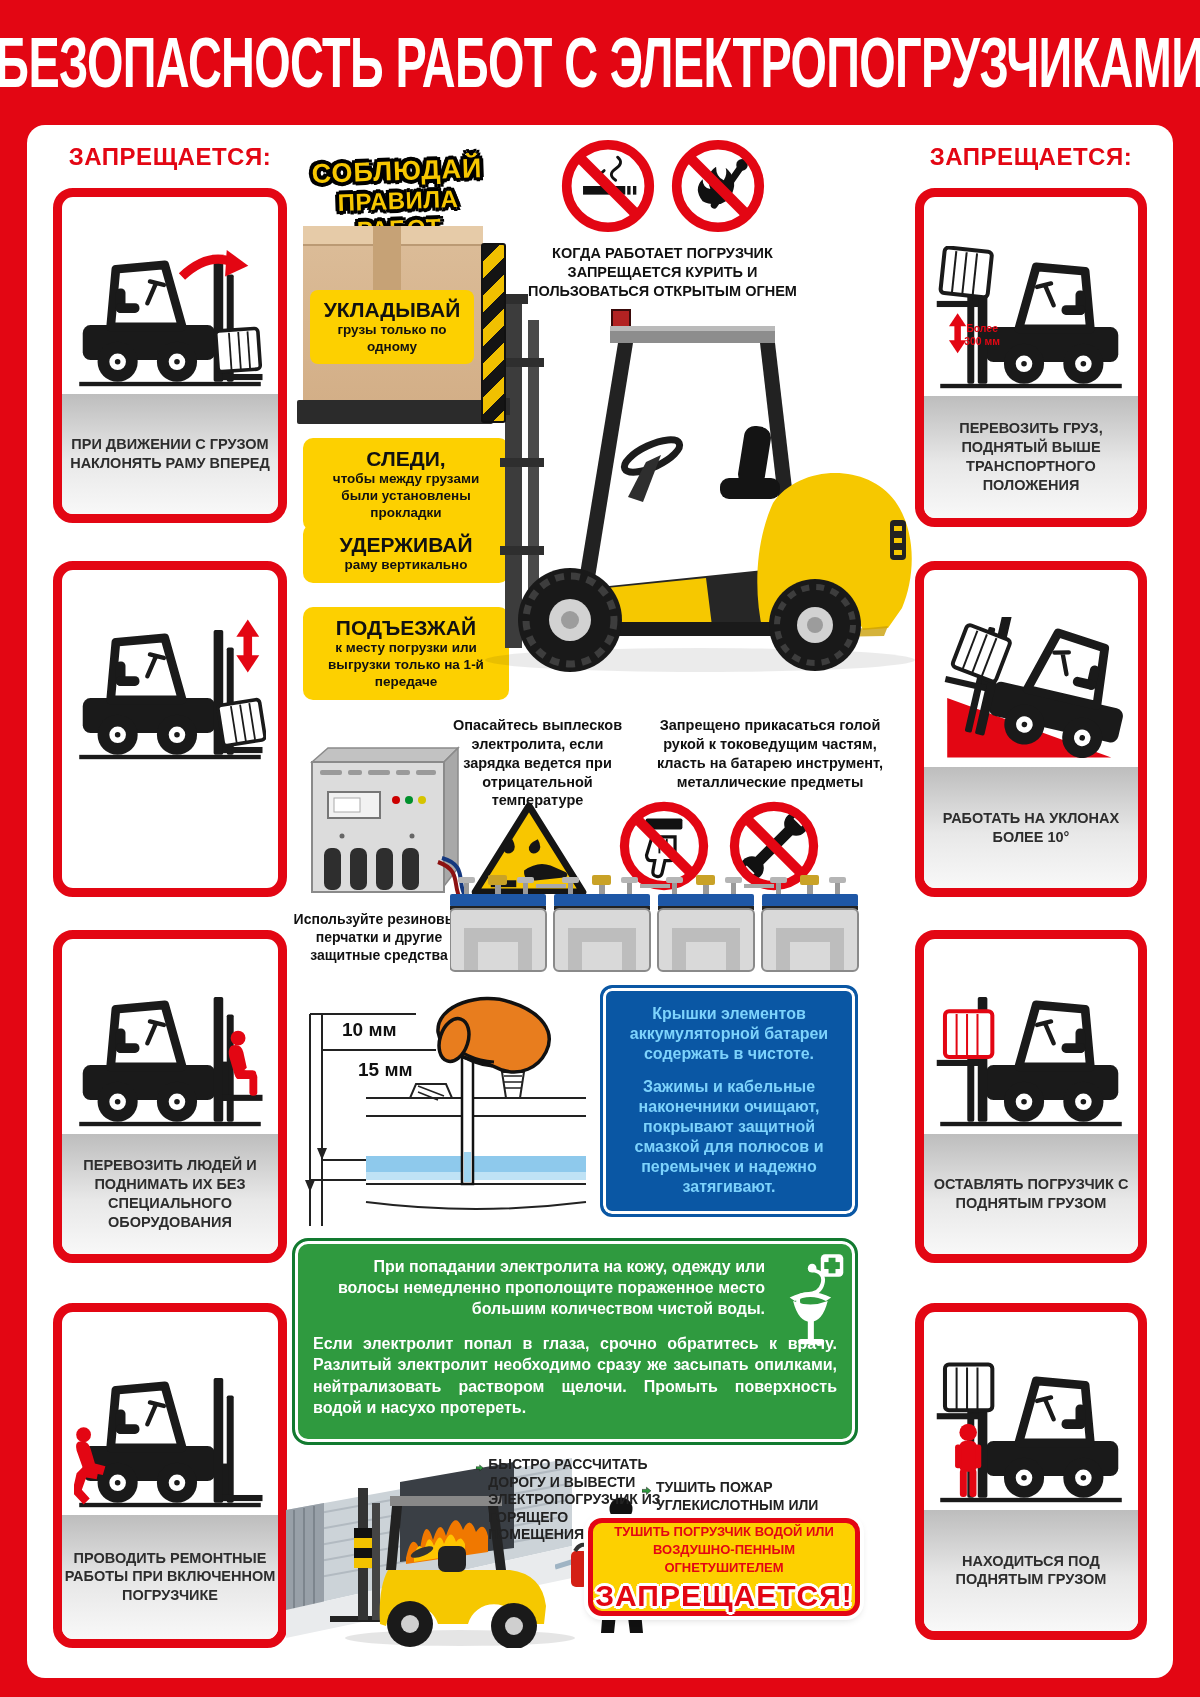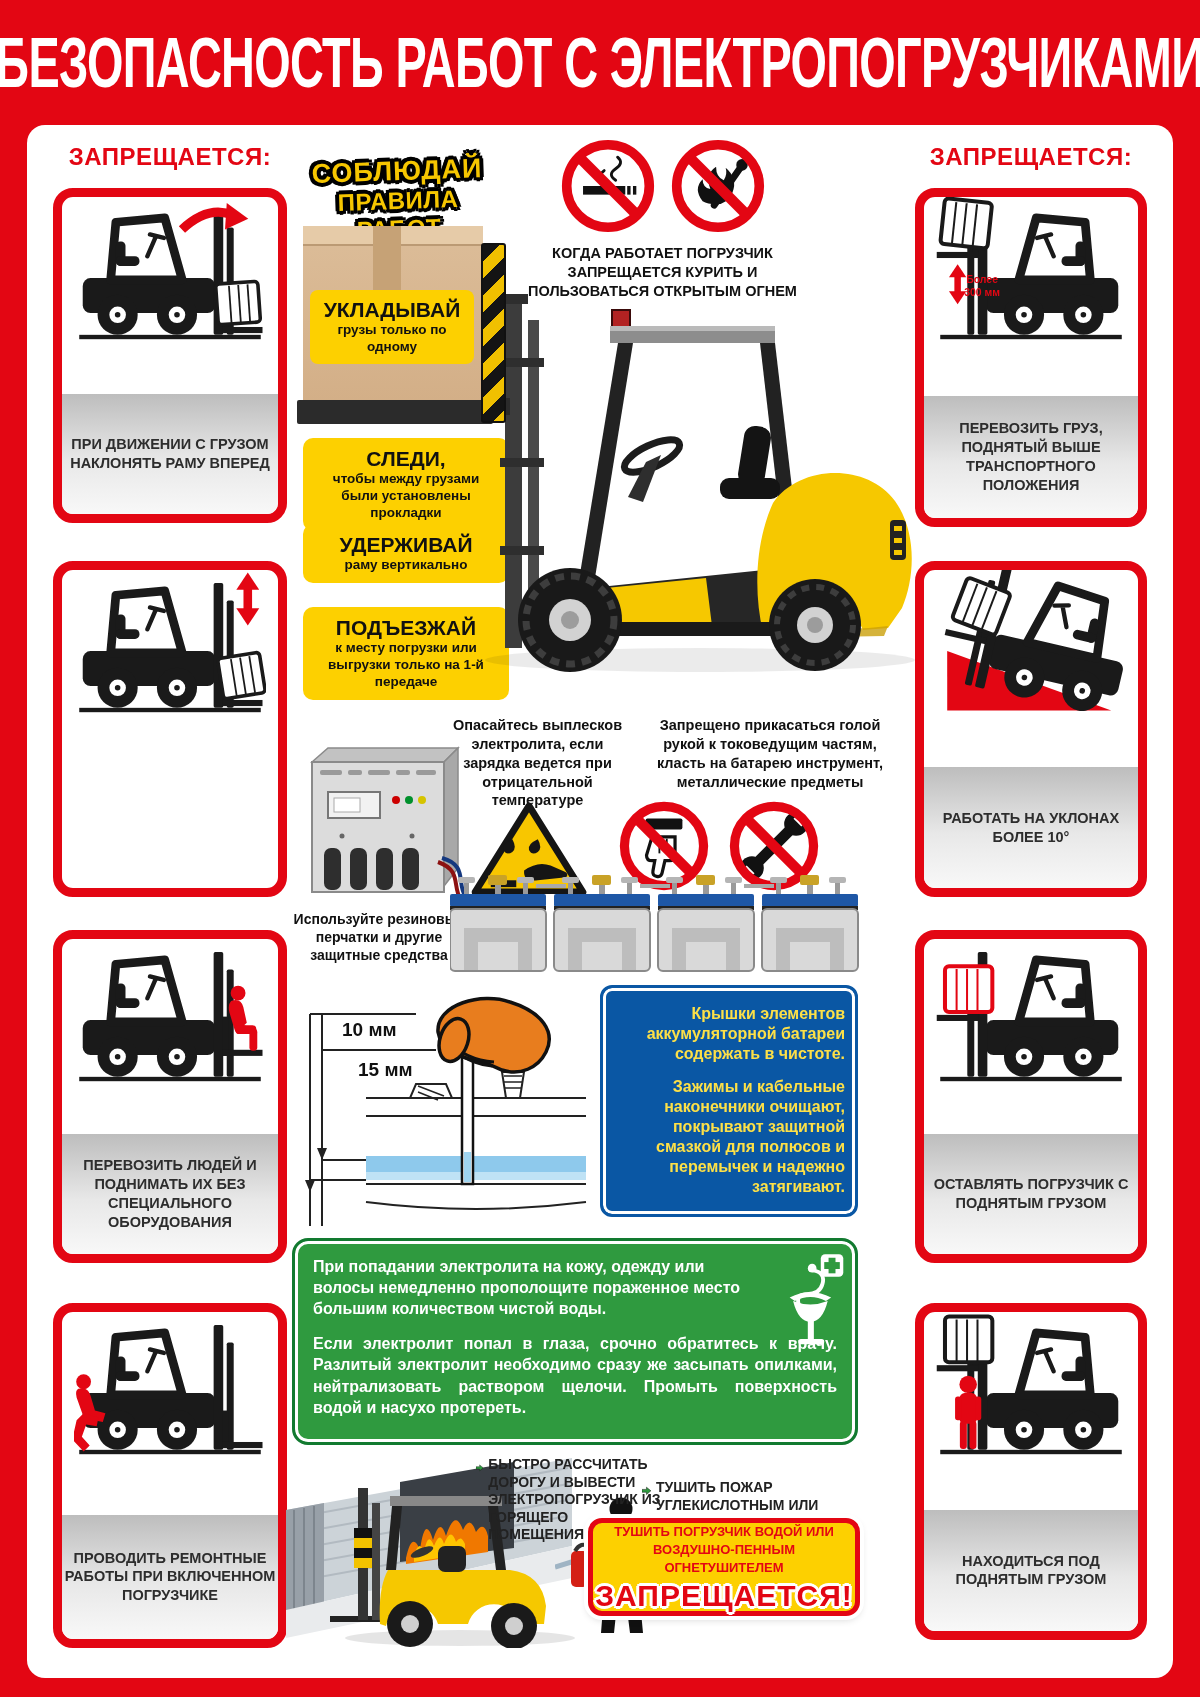--- a/index.html
+++ b/index.html
@@ -10,44 +10,44 @@
     --ink:#1a1a1a;
   }
   *{margin:0;padding:0;box-sizing:border-box;}
   body{background:#777;font-family:"Liberation Sans", sans-serif;}
   .poster{position:relative;width:1200px;height:1697px;background:var(--red);margin:0 auto;overflow:hidden;}
   .sheet{position:absolute;left:27px;top:125px;width:1146px;height:1553px;background:#fff;border-radius:18px;}
   .titlebar{position:absolute;top:0;left:0;right:0;height:125px;display:flex;align-items:center;justify-content:center;}
   .title{color:#fff;font-weight:bold;font-size:71px;white-space:nowrap;transform:scaleX(.66);letter-spacing:-1px;}
   .col-header{position:absolute;font-size:24px;font-weight:900;color:var(--red);text-align:center;letter-spacing:.5px;}
   .panel{position:absolute;border:9px solid var(--red);border-radius:20px;background:#fff;overflow:hidden;}
-  .panel .pic{position:absolute;top:0;left:0;right:0;height:62%;display:flex;align-items:flex-start;justify-content:center;}
+  .panel .pic{position:absolute;top:0;left:0;right:0;height:62%;display:flex;align-items:flex-end;justify-content:center;}
   .panel .cap{position:absolute;left:0;right:0;bottom:0;height:38%;background:linear-gradient(180deg,#bdbdbd 0%,#e8e8e8 55%,#f8f8f8 100%);display:flex;align-items:center;justify-content:center;text-align:center;font-weight:bold;font-size:14.5px;line-height:1.3;color:#2d2d2d;padding:6px 2px;}
   .picto{width:192px;height:150px;}
   .badge{position:absolute;left:298px;top:156px;width:200px;text-align:center;transform:rotate(-2deg);color:#f6c600;font-weight:900;line-height:1.15;
     text-shadow:-3px -3px 0 #000,3px -3px 0 #000,-3px 3px 0 #000,3px 3px 0 #000,-4px 0 0 #000,4px 0 0 #000,0 -4px 0 #000,0 4px 0 #000;}
   .badge .l1{font-size:27px;letter-spacing:1px;}
   .badge .l2{font-size:24px;letter-spacing:.5px;}
   .nofire{position:absolute;left:520px;top:138px;width:285px;text-align:center;}
   .nofire .signs{display:flex;justify-content:center;gap:14px;}
   .nofire .txt{margin-top:10px;font-size:14.5px;font-weight:bold;line-height:1.3;color:#111;}
   .crate{position:absolute;left:303px;top:226px;width:180px;height:198px;background:linear-gradient(180deg,#dcbd99 0%,#d2ad85 100%);z-index:2;border:1px solid #b headline;}
   .crate .flap{position:absolute;left:0;top:0;right:0;height:20px;background:#e6cba8;border-bottom:2px solid #bb9a74;}
   .crate .tape{position:absolute;left:70px;top:0;width:28px;height:64px;background:#c6a276;}
   .crate .bar{position:absolute;left:-6px;right:-10px;bottom:0;height:24px;background:#2b2b2b;border-radius:2px;}
   .crate .lbl{position:absolute;left:7px;top:64px;width:164px;background:var(--yellow);border-radius:8px;text-align:center;padding:8px 4px;}
   .lbl .t,.rule .t{font-size:21px;font-weight:900;color:#111;}
   .lbl .s,.rule .s{font-size:13.5px;font-weight:bold;color:#111;line-height:1.25;}
   .clamp{position:absolute;left:481px;top:243px;width:25px;height:180px;background:repeating-linear-gradient(135deg,#141414 0 12px,#f0c000 12px 24px);border:2px solid #111;border-radius:3px;z-index:3;}
   .rule{position:absolute;left:303px;width:206px;background:var(--yellow);border-radius:10px;text-align:center;padding:9px 20px;}
   .smalltext{position:absolute;font-weight:bold;color:#111;text-align:center;line-height:1.3;}
-  .bluebox{position:absolute;left:600px;top:985px;width:258px;height:232px;background:var(--blue);border:3px solid var(--blue);box-shadow:inset 0 0 0 3px #fff;border-radius:12px;color:#fde047;text-align:right;font-weight:bold;font-size:16px;line-height:1.25;padding:16px 10px;}
+  .bluebox{position:absolute;left:600px;top:985px;width:258px;height:232px;background:var(--blue);border:3px solid var(--blue);box-shadow:inset 0 0 0 3px #fff;border-radius:12px;color:#7dd3fc;text-align:center;font-weight:bold;font-size:16px;line-height:1.25;padding:16px 10px;}
   .bluebox p{margin-bottom:13px;}
   .greenbox{position:absolute;left:292px;top:1238px;width:566px;height:207px;background:var(--green);border:3px solid #127a30;box-shadow:inset 0 0 0 3px #fff;border-radius:16px;color:#fff;font-weight:bold;font-size:16px;line-height:1.32;padding:15px 18px;}
-  .greenbox p:first-child{margin-right:72px;margin-bottom:14px;}
+  .greenbox p:first-child{margin-right:72px;margin-bottom:14px;text-align:right;}
   .greenbox .emblem{position:absolute;right:10px;top:8px;}
   .arrowline{position:absolute;display:flex;align-items:flex-start;gap:5px;}
   .arrowline .atxt{font-size:14px;font-weight:bold;color:#222;line-height:1.25;}
   .forbidbox{position:absolute;left:588px;top:1518px;width:272px;height:98px;background:var(--yellow);border:5px solid var(--red);border-radius:14px;box-shadow:0 0 0 4px #fff,0 3px 8px rgba(0,0,0,.2);text-align:center;}
   .forbidbox .fl{color:var(--red);font-size:13px;font-weight:900;line-height:1.4;}
   .forbidbox .fw{color:var(--red);font-size:30px;font-weight:900;letter-spacing:1px;margin-top:1px;
     text-shadow:-2px -2px 0 #fff,2px -2px 0 #fff,-2px 2px 0 #fff,2px 2px 0 #fff,0 3px 0 #fff,0 -3px 0 #fff,3px 0 0 #fff,-3px 0 0 #fff;}
   svg{display:block;}
   .abs{position:absolute;}
 </style>

